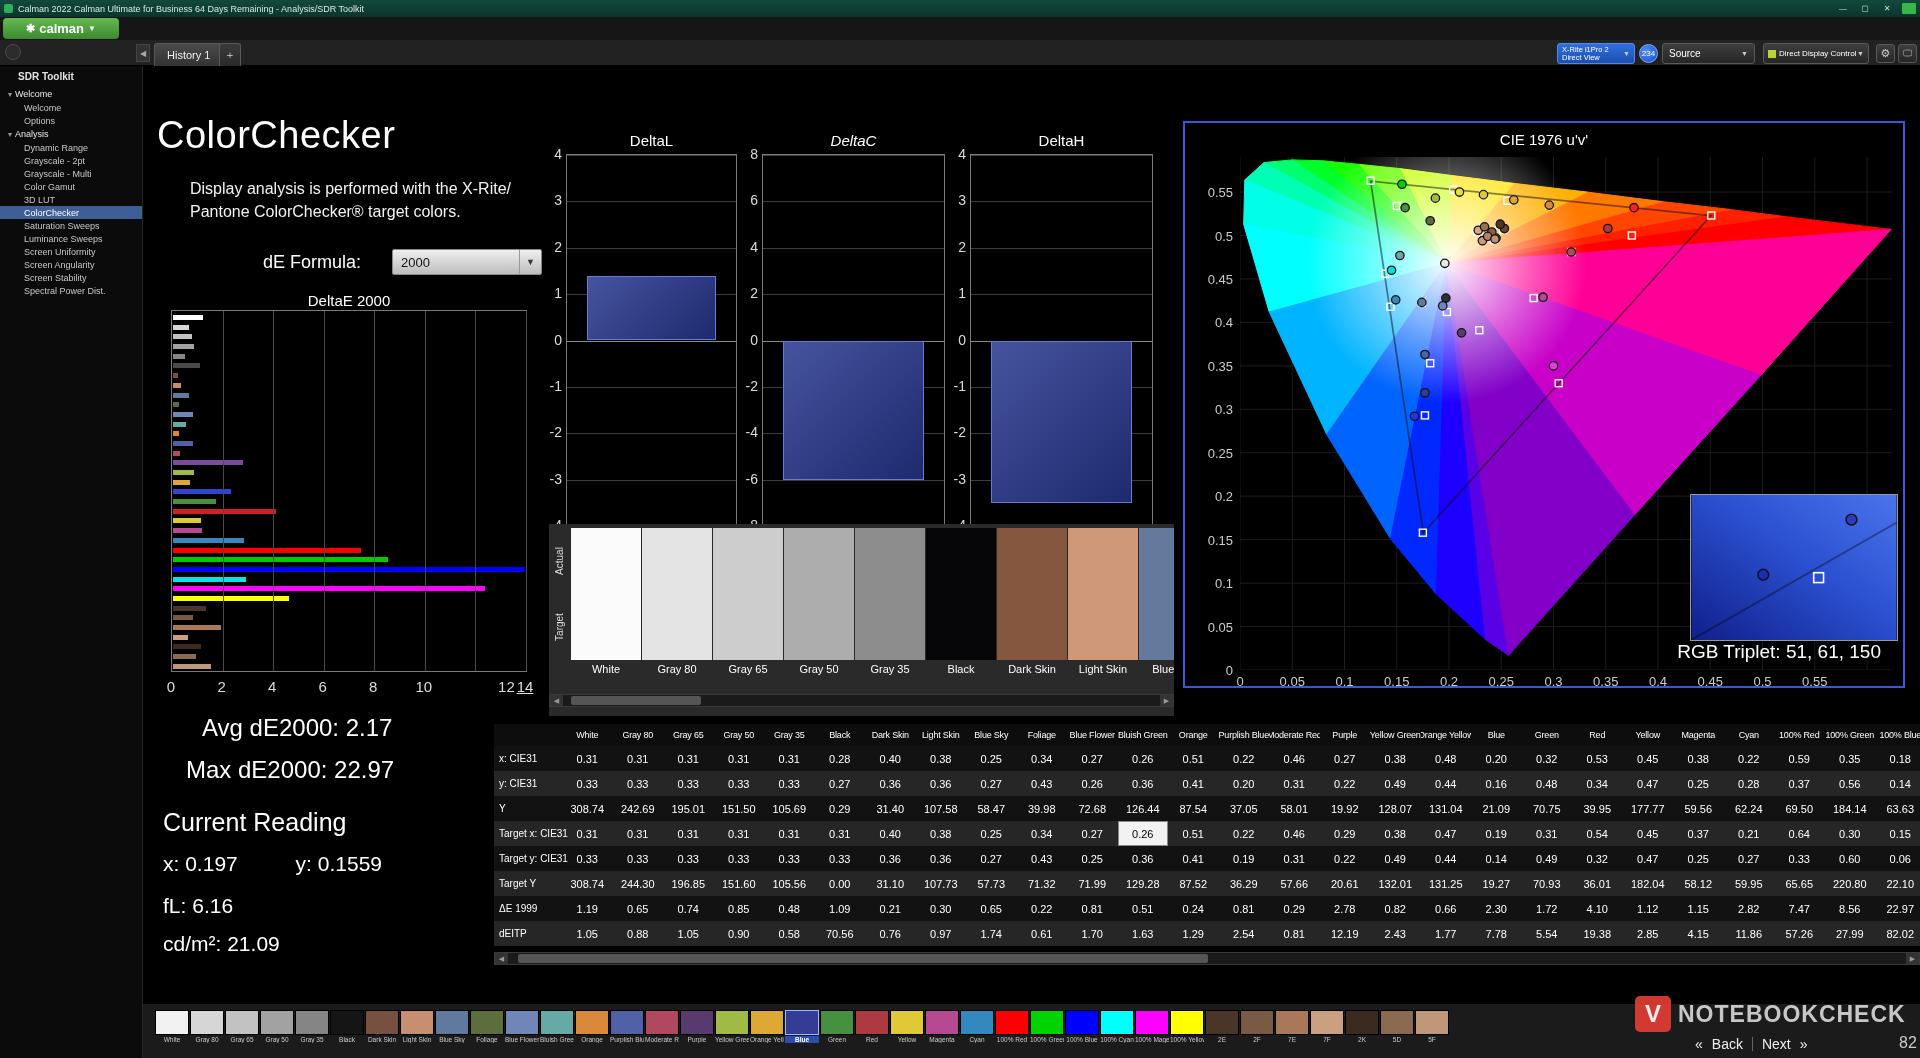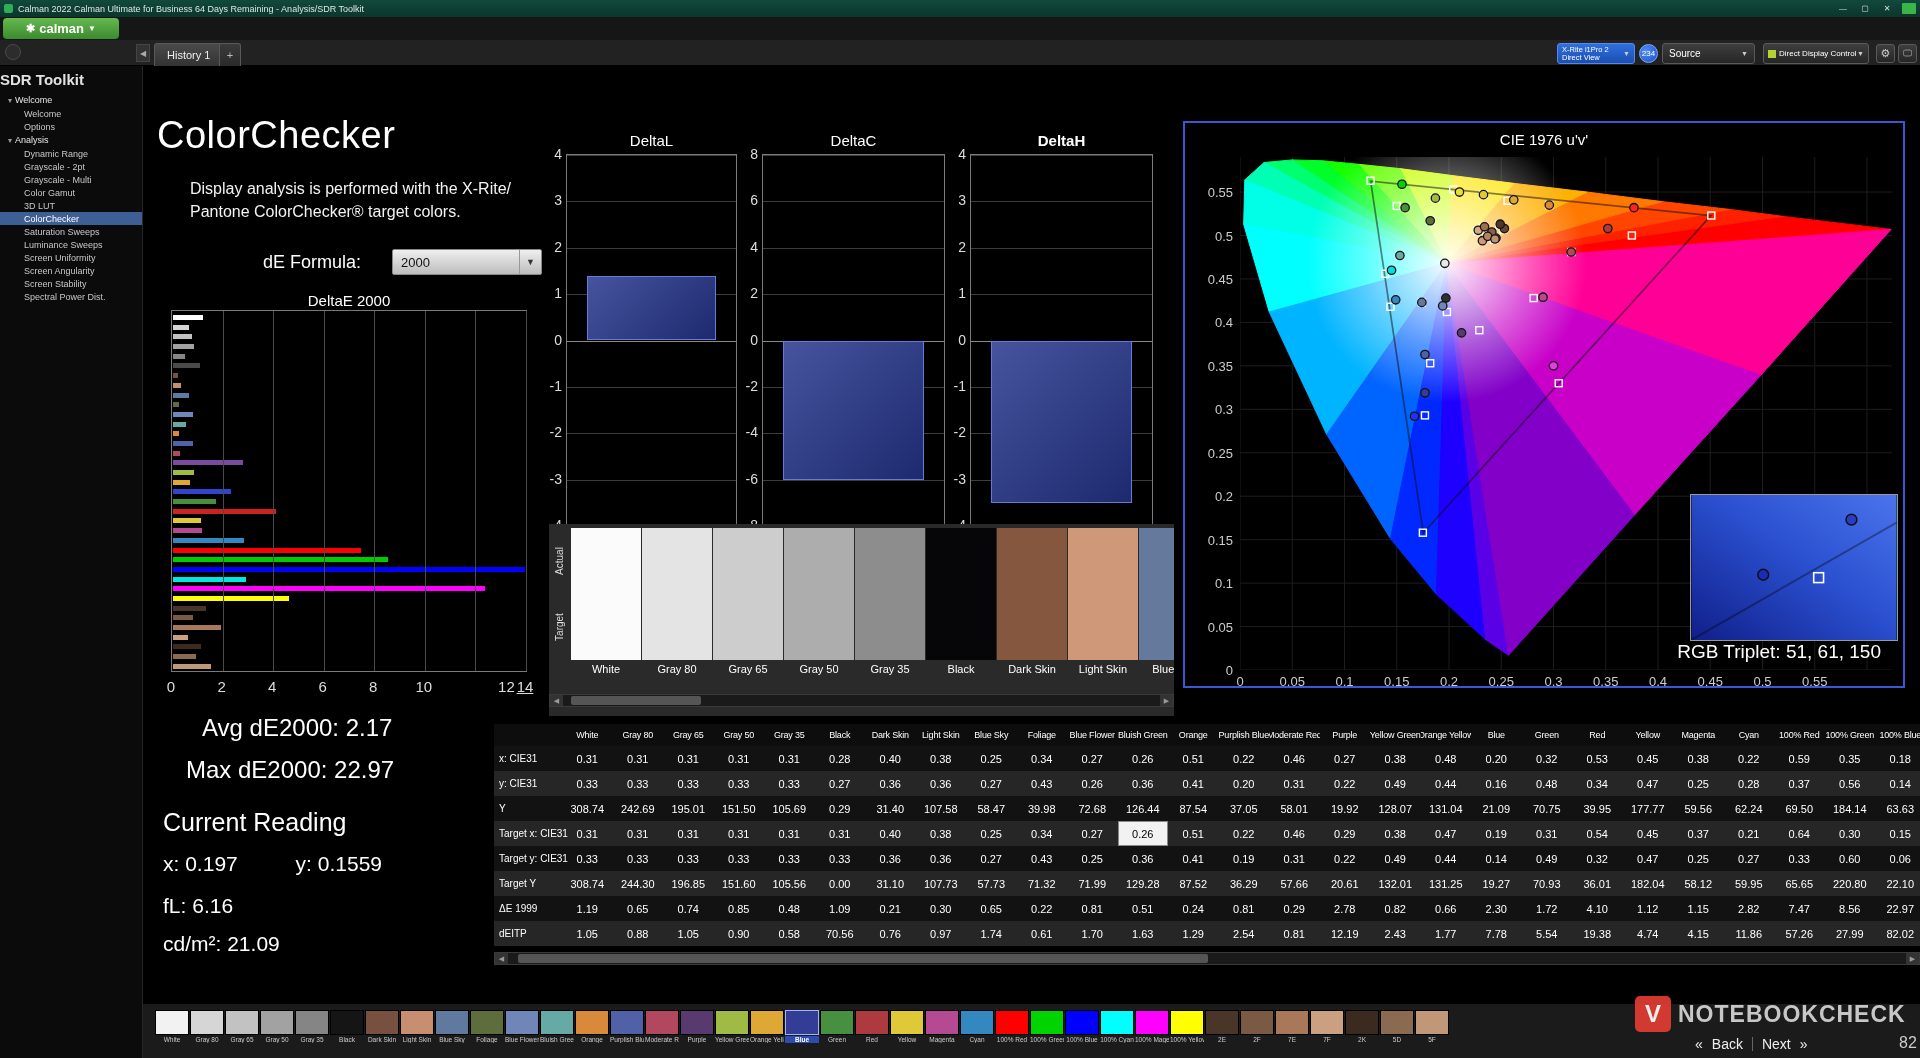--- a/index.html
+++ b/index.html
@@ -39,21 +39,21 @@
   #dd-source { left:1662px; width:93px; background:linear-gradient(#3e3e3e,#262626); border:1px solid #5a5a5a; padding:0 6px; font-size:10px; }
   #dd-ddc { left:1763px; width:106px; background:linear-gradient(#3e3e3e,#262626); border:1px solid #5a5a5a; padding:0 4px; font-size:8px; }
   .dd .caret { margin-left:auto; font-size:7px; color:#ccc; }
   #ddc-swatch { width:8px; height:8px; background:#b5d334; margin-right:3px; flex:none; }
   .toolbtn { position:absolute; top:4px; width:19px; height:19px; background:linear-gradient(#3e3e3e,#262626);
     border:1px solid #5a5a5a; border-radius:3px; color:#ccc; font-size:11px; display:flex; align-items:center; justify-content:center; }
   #btn-gear { left:1876px; } #btn-monitor { left:1898px; font-size:9px; }
 
   
   #sidebar { position:absolute; left:0; top:66px; width:143px; height:992px; background:#0b0b0b; border-right:1px solid #262626; z-index:40; }
-  #sidebar-title { font-size:15px; font-weight:bold; color:#e2e2e2; padding:5px 0 5px 0; }
+  #sidebar-title { font-size:10px; font-weight:bold; color:#e2e2e2; padding:5px 0 5px 18px; }
   .tree-group { font-size:9px; color:#e6e6e6; padding:2px 0 2px 8px; white-space:nowrap; }
   .tree-group .tg-caret { color:#999; margin-right:3px; font-size:8px; }
   .tree-item { font-size:9px; color:#c8c8c8; padding:1.5px 0 1.5px 24px; white-space:nowrap; }
   .tree-item.selected { background:#3d5f95; color:#fff; }
 
   
   #page-title { position:absolute; left:157px; top:114px; font-size:38px; color:#fff; letter-spacing:0.5px; }
   .desc-line { position:absolute; left:190px; font-size:16px; color:#f2f2f2; }
   #desc1 { top:180px; } #desc2 { top:203px; }
   #formula-label { position:absolute; left:263px; top:252px; font-size:18px; color:#fff; }
@@ -301,21 +301,21 @@
     <div class="slab" style="left: 2px; top: 60.375px;">3</div>
     <div class="slab" style="left: 2px; top: 106.75px;">2</div>
     <div class="slab" style="left: 2px; top: 153.125px;">1</div>
     <div class="slab" style="left: 2px; top: 199.5px;">0</div>
     <div class="slab" style="left: 2px; top: 245.875px;">-1</div>
     <div class="slab" style="left: 2px; top: 292.25px;">-2</div>
     <div class="slab" style="left: 2px; top: 338.625px;">-3</div>
     <div class="slab" style="left: 2px; top: 385px;">-4</div>
   </div>
 <div class="schart" id="chart-c">
-    <div class="stitle" style="left: 36px; width: 183px;">DeltaC</div>
+    <div class="stitle" style="left: 36px; width: 183px; font-style: italic;">DeltaC</div>
     <div class="splot" style="left: 36px; width: 183px; height: 371px;">
       <div class="sgrid" style="top: 0px;"></div>
       <div class="sgrid" style="top: 46.375px;"></div>
       <div class="sgrid" style="top: 92.75px;"></div>
       <div class="sgrid" style="top: 139.125px;"></div>
       <div class="sgrid zero" style="top: 185.5px;"></div>
       <div class="sgrid" style="top: 231.875px;"></div>
       <div class="sgrid" style="top: 278.25px;"></div>
       <div class="sgrid" style="top: 324.625px;"></div>
       <div class="sgrid" style="top: 371px;"></div>
@@ -325,21 +325,21 @@
     <div class="slab" style="left: 2px; top: 60.375px;">6</div>
     <div class="slab" style="left: 2px; top: 106.75px;">4</div>
     <div class="slab" style="left: 2px; top: 153.125px;">2</div>
     <div class="slab" style="left: 2px; top: 199.5px;">0</div>
     <div class="slab" style="left: 2px; top: 245.875px;">-2</div>
     <div class="slab" style="left: 2px; top: 292.25px;">-4</div>
     <div class="slab" style="left: 2px; top: 338.625px;">-6</div>
     <div class="slab" style="left: 2px; top: 385px;">-8</div>
   </div>
 <div class="schart" id="chart-h">
-    <div class="stitle" style="left: 36px; width: 183px; font-weight: bold;">DeltaH</div>
+    <div class="stitle" style="left: 36px; width: 183px;">DeltaH</div>
     <div class="splot" style="left: 36px; width: 183px; height: 371px;">
       <div class="sgrid" style="top: 0px;"></div>
       <div class="sgrid" style="top: 46.375px;"></div>
       <div class="sgrid" style="top: 92.75px;"></div>
       <div class="sgrid" style="top: 139.125px;"></div>
       <div class="sgrid zero" style="top: 185.5px;"></div>
       <div class="sgrid" style="top: 231.875px;"></div>
       <div class="sgrid" style="top: 278.25px;"></div>
       <div class="sgrid" style="top: 324.625px;"></div>
       <div class="sgrid" style="top: 371px;"></div>
@@ -854,21 +854,21 @@
       <div class="t-cell">1.63</div>
       <div class="t-cell">1.29</div>
       <div class="t-cell">2.54</div>
       <div class="t-cell">0.81</div>
       <div class="t-cell">12.19</div>
       <div class="t-cell">2.43</div>
       <div class="t-cell">1.77</div>
       <div class="t-cell">7.78</div>
       <div class="t-cell">5.54</div>
       <div class="t-cell">19.38</div>
-      <div class="t-cell">4.74</div>
+      <div class="t-cell">2.85</div>
       <div class="t-cell">4.15</div>
       <div class="t-cell">11.86</div>
       <div class="t-cell">57.26</div>
       <div class="t-cell">27.99</div>
       <div class="t-cell">82.02</div>
     </div>
   </div>
 <div class="hscroll" id="table-scroll">
   <div class="hs-arrow">◀</div>
   <div class="hs-track">

